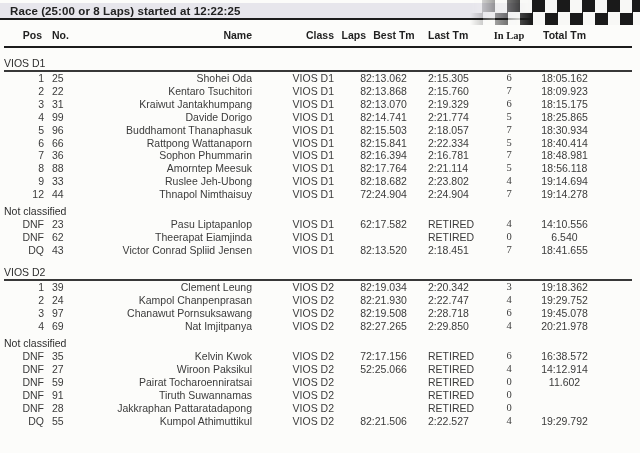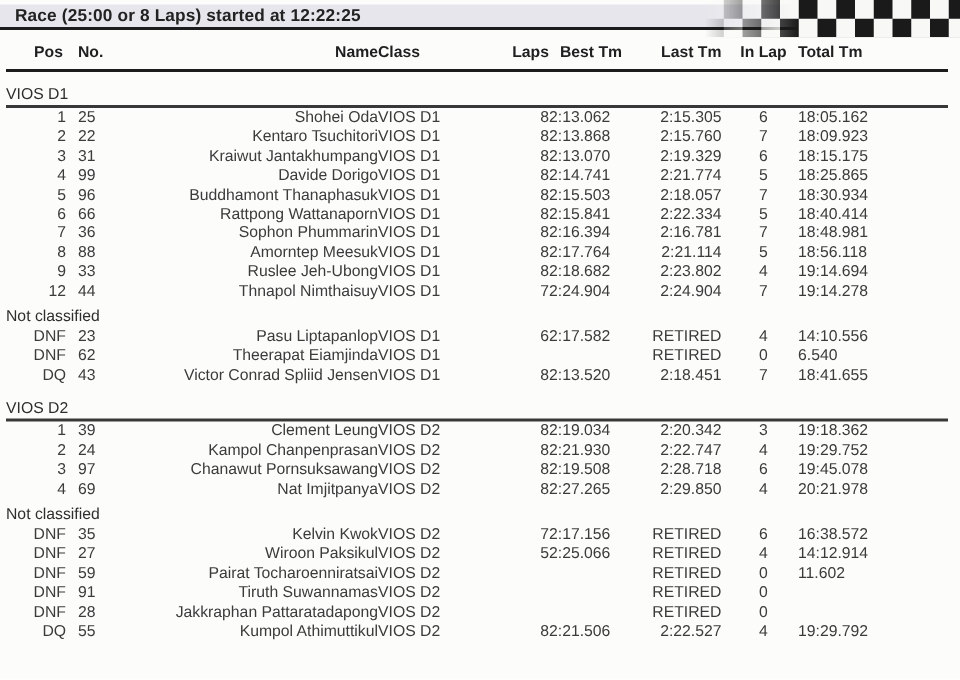--- a/index.html
+++ b/index.html
@@ -38,26 +38,26 @@
     white-space:nowrap;overflow:hidden;
   }
   tbody td{
     height:12.9px;line-height:12.9px;padding:0;
     white-space:nowrap;overflow:hidden;
   }
   
   .c0{text-align:right;padding-right:8px;}
   .c1{text-align:left;}
   .c2{text-align:right;padding-left:2px;}
-  .c3{text-align:left;}
+  .c3{text-align:right;}
   .c4{text-align:right;}
   .c5{padding-right:6px;}
-  .c6{text-align:right;padding-right:5px;}
-  .c7{text-align:center;}
-  .c8{text-align:left;padding-right:3px;}
+  .c6{text-align:left;padding-right:5px;}
+  .c7{text-align:center;font-family:Liberation Serif, serif;}
+  .c8{text-align:center;padding-right:3px;}
   .c9{}
   thead th.c0{padding-right:10px;margin-top:10px;}
   .section-row td{
     height:13px;line-height:13px;font-size:10.5px;color:#2e2e2e;
     text-align:left;padding-left:0;
   }
   .section-row.underline td{border-bottom:2px solid #383838;}
   .spacer td{height:10px;border:none;}
   .sp0 td{height:9px;}
   .sp1 td{height:4px;}

